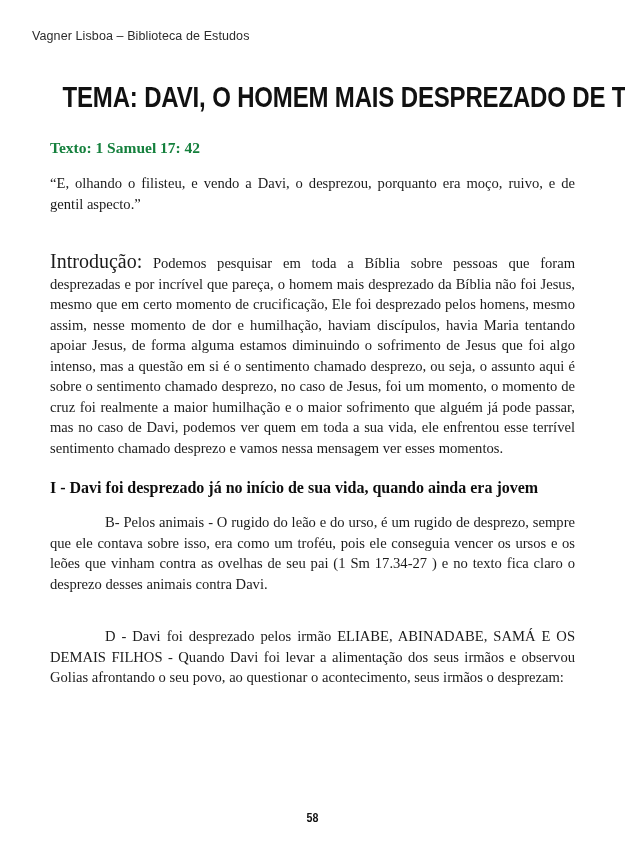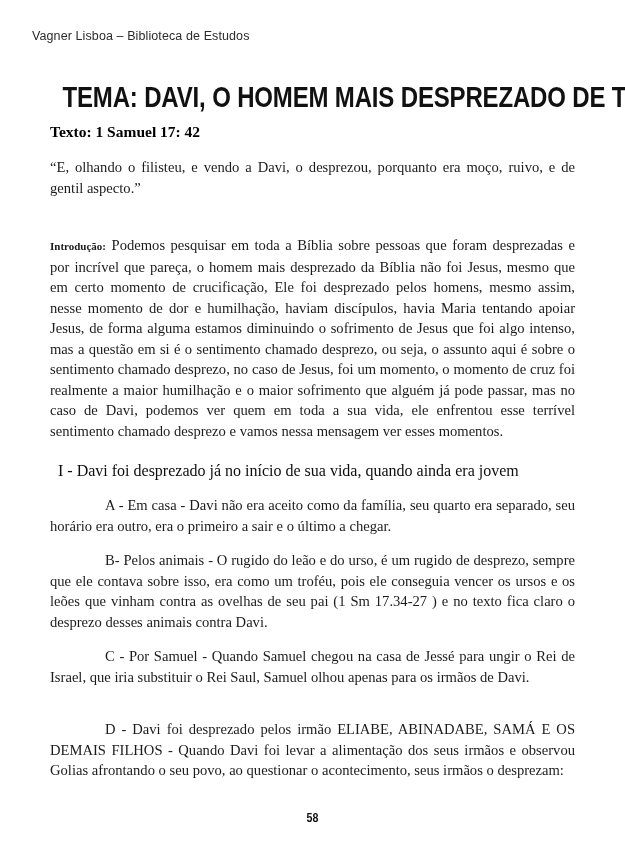--- a/index.html
+++ b/index.html
@@ -63,51 +63,51 @@
     position: absolute;
     left: 50px;
     top: 122px;
     width: 525px;
   }
 
   .sub-head {
     font-size: 15.5px;
     font-weight: 700;
     line-height: 19px;
-    margin: 0 0 16px 0;
-    color: #000000;
+    margin: 16px 0 16px 0;
+    color: #15803d;
   }
 
   p.body {
     font-size: 14.6px;
     line-height: 20.5px;
     text-align: justify;
     margin: 0;
     color: #1b1b1b;
     hyphens: none;
   }
 
   p.quote {
     margin-bottom: 37px;
   }
 
   p.intro {
     margin-bottom: 19px;
   }
 
   p.intro .lead {
-    font-weight: 700;
-    font-size: 11px;
+    font-weight: 400;
+    font-size: 20px;
   }
 
   .section-head {
     font-size: 16px;
-    font-weight: 400;
+    font-weight: 700;
     line-height: 21px;
-    margin: 0 0 14px 8px;
+    margin: 0 0 14px 0;
     color: #0d0d0d;
     text-align: left;
   }
 
   p.lettered {
     text-indent: 55px;
     margin: 0 0 14px 0;
   }
 
   p.lettered.last {
@@ -143,25 +143,23 @@
     <div class="sub-head">Texto: 1 Samuel 17: 42</div>
 
     <p class="body quote">“E, olhando o filisteu, e vendo a Davi, o desprezou, porquanto era moço, ruivo, e de gentil aspecto.”</p>
 
     <p class="body intro">
       <span class="lead">Introdução:</span><span> Podemos pesquisar em toda a Bíblia sobre pessoas que foram desprezadas e por incrível que pareça, o homem mais desprezado da Bíblia não foi Jesus, mesmo que em certo momento de crucificação, Ele foi desprezado pelos homens, mesmo assim, nesse momento de dor e humilhação, haviam discípulos, havia Maria tentando apoiar Jesus, de forma alguma estamos diminuindo o sofrimento de Jesus que foi algo intenso, mas a questão em si é o sentimento chamado desprezo, ou seja, o assunto aqui é sobre o sentimento chamado desprezo, no caso de Jesus, foi um momento, o momento de cruz foi realmente a maior humilhação e o maior sofrimento que alguém já pode passar, mas no caso de Davi, podemos ver quem em toda a sua vida, ele enfrentou esse terrível sentimento chamado desprezo e vamos nessa mensagem ver esses momentos.</span>
     </p>
 
     <h2 class="section-head">I - Davi foi desprezado já no início de sua vida, quando ainda era jovem</h2>
 
-    <p class="body lettered">A -  Em casa - Davi não era aceito como da família, seu quarto era separado, seu horário era outro, era o primeiro a sair e o último a chegar.</p>
 
     <p class="body lettered">B-  Pelos animais - O rugido do leão e do urso, é um rugido de desprezo, sempre que ele contava sobre isso, era como um troféu, pois ele conseguia vencer os ursos e os leões que vinham contra as ovelhas de seu pai (1 Sm 17.34-27 ) e no texto fica claro o desprezo desses animais contra Davi.</p>
 
-    <p class="body lettered">C -  Por Samuel - Quando Samuel chegou na casa de Jessé para ungir o Rei de Israel, que iria substituir o Rei Saul, Samuel olhou apenas para os irmãos de Davi.</p>
 
     <p class="body lettered last">D - Davi foi desprezado pelos irmão ELIABE, ABINADABE, SAMÁ E OS DEMAIS FILHOS - Quando Davi foi levar a alimentação dos seus irmãos e observou Golias afrontando o seu povo, ao questionar o acontecimento, seus irmãos o desprezam:</p>
 
   </div>
 
   <div class="page-number">58</div>
 
 </div>
 
 </body></html>

